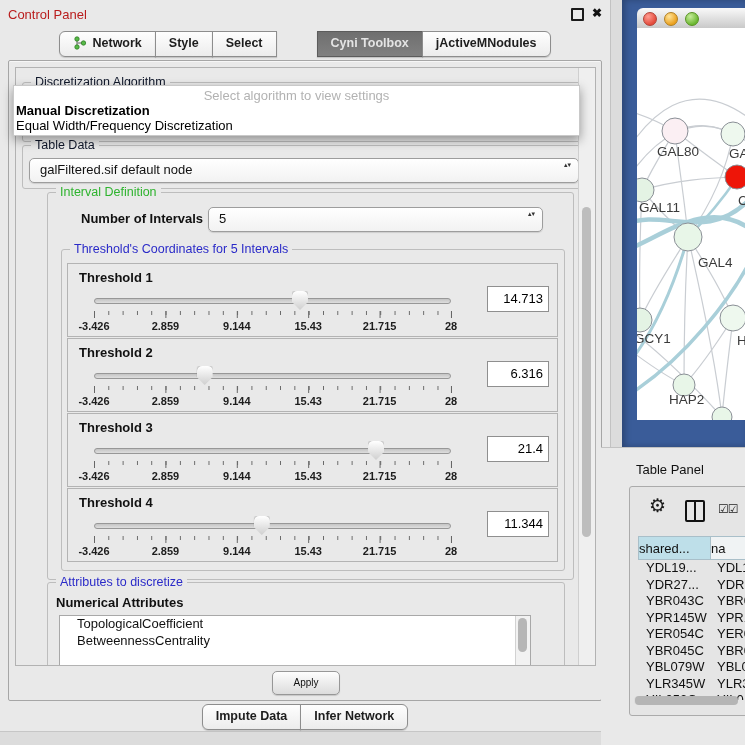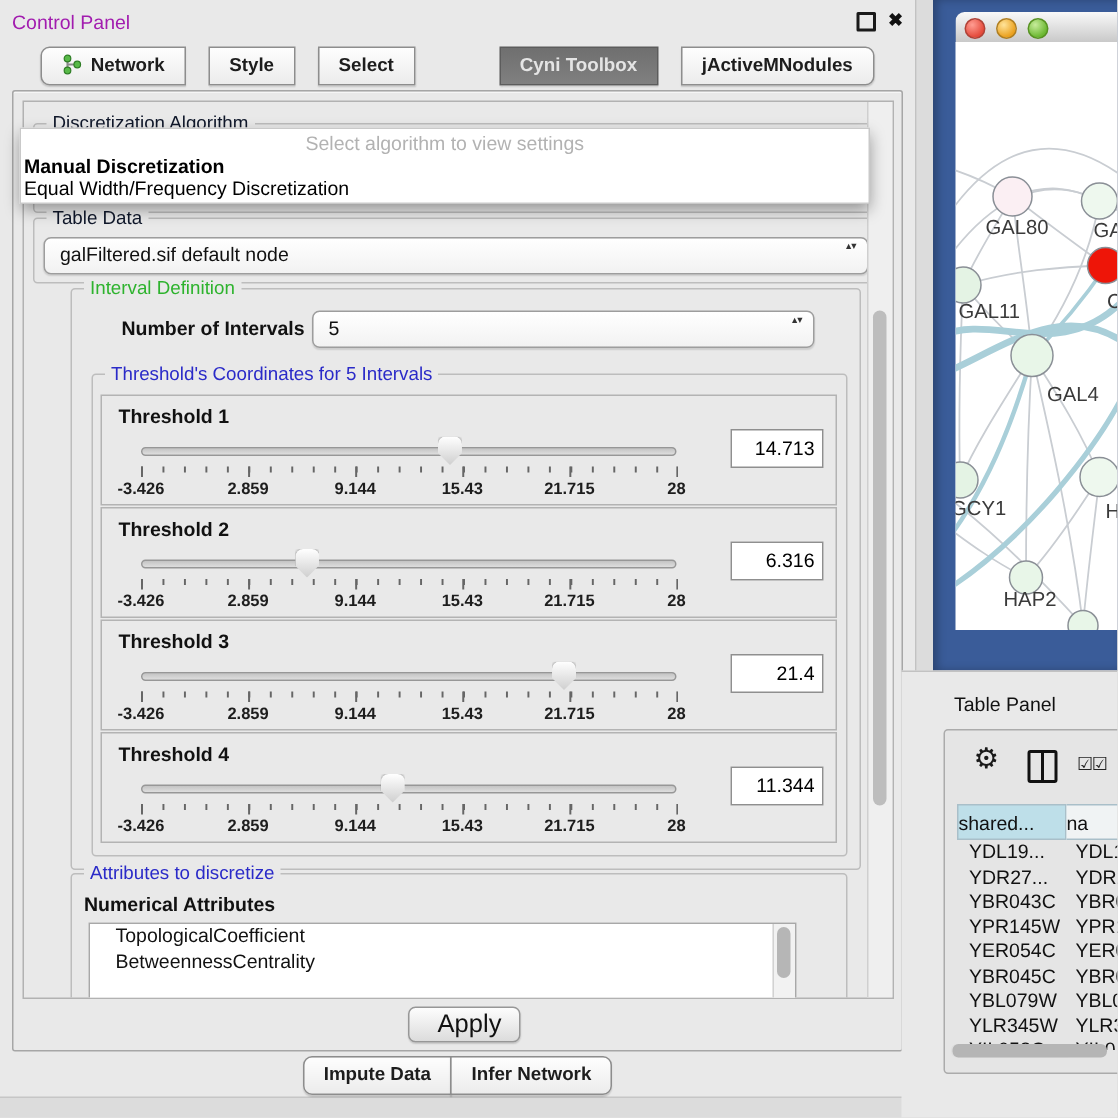--- a/index.html
+++ b/index.html
@@ -2,27 +2,27 @@
 <html><head>
 <meta charset="utf-8">
 <style>
   html,body{margin:0;padding:0;}
   body{font-family:"Liberation Sans",sans-serif;background:#d8d8d8;}
   .screen{position:relative;width:745px;height:745px;overflow:hidden;background:#dcdcdc;}
 
   
   .cp-window{position:absolute;left:0;top:0;width:610px;height:731px;background:#e9e9e9;border-right:1px solid #c2c2c2;border-bottom:1px solid #c6c6c6;}
   .cp-titlebar{position:absolute;left:0;top:0;right:0;height:28px;}
-  .cp-title{position:absolute;left:8px;top:7px;font-size:13px;color:#a21caf;}
+  .cp-title{position:absolute;left:8px;top:7px;font-size:13px;color:#b91c1c;}
   .cp-float{position:absolute;right:26px;top:8px;width:9px;height:9px;border:2px solid #1a1a1a;border-radius:1px;cursor:default;}
   .cp-close{position:absolute;right:8px;top:6px;font-size:12px;font-weight:bold;color:#111;cursor:default;}
 
   
   .segrow{position:absolute;left:0;right:0;display:flex;justify-content:center;}
-  .tabrow-top{top:31px;gap:16px;}
+  .tabrow-top{top:31px;}
   .tabrow-bottom{top:704px;}
   .seg{display:flex;height:24px;line-height:23px;font-size:12.5px;font-weight:bold;color:#1d1d1d;
        background:linear-gradient(#fefefe,#ececec);border:1px solid #8d8d8d;padding:0 13px;
        margin-left:-1px;white-space:nowrap;box-shadow:0 1px 1px rgba(0,0,0,0.15);}
   .seg.first{border-radius:6px 0 0 6px;margin-left:0;}
   .seg.last{border-radius:0 6px 6px 0;}
   .seg.sel{background:linear-gradient(#6f6f6f,#808080);color:#e4e4e4;border-color:#5c5c5c;margin-left:40px;}
   .seg .nicon{width:14px;height:14px;margin:4px 5px 0 0;}
 
   
@@ -74,22 +74,22 @@
   .th-value{position:absolute;right:8px;top:22px;width:55px;height:24px;background:#fff;border:1px solid #8f8f8f;
             font-size:13px;color:#000;text-align:right;line-height:24px;padding-right:5px;}
 
   
   .attr-list{position:absolute;background:#fff;border:1px solid #a8a8a8;overflow:hidden;}
   .attr-list .item{font-size:13px;color:#111;line-height:16.5px;padding-left:17px;white-space:nowrap;}
   .list-vscroll{position:absolute;right:0;top:0;bottom:0;width:14px;background:#f2f2f2;border-left:1px solid #d2d2d2;}
   .list-vscroll .thumb{position:absolute;left:2px;top:2px;width:9px;height:34px;border-radius:5px;background:#b6b6b6;}
 
   .apply-btn{position:absolute;left:263px;top:610px;width:66px;height:22px;border:1px solid #979797;border-radius:5px;
-             background:linear-gradient(#fdfdfd,#dcdcdc);font-size:17px;color:#111;text-align:center;line-height:21px;
-             box-shadow:0 1px 1px rgba(0,0,0,.15);padding-left:7px;}
+             background:linear-gradient(#fdfdfd,#dcdcdc);font-size:10px;color:#111;text-align:center;line-height:21px;
+             box-shadow:0 1px 1px rgba(0,0,0,.15);}
 
   
   .net-frame{position:absolute;left:622px;top:0;width:123px;height:447px;background:#3a5c99;
              box-shadow:inset 3px 0 6px rgba(0,0,0,.25);}
   .net-titlebar{position:absolute;left:15px;top:8px;right:0;height:20px;border-radius:6px 0 0 0;
                 background:linear-gradient(#f9f9f9,#c9c9c9);border-bottom:1px solid #8e8e8e;}
   .lights{position:absolute;left:6px;top:4px;display:flex;gap:7px;}
   .light{width:12px;height:12px;border-radius:50%;}
   .light.red{background:radial-gradient(circle at 35% 30%,#ff9d92,#e44b3c 70%);border:1px solid #b04237;}
   .light.yellow{background:radial-gradient(circle at 35% 30%,#ffe49a,#eba11f 70%);border:1px solid #b07f22;}

